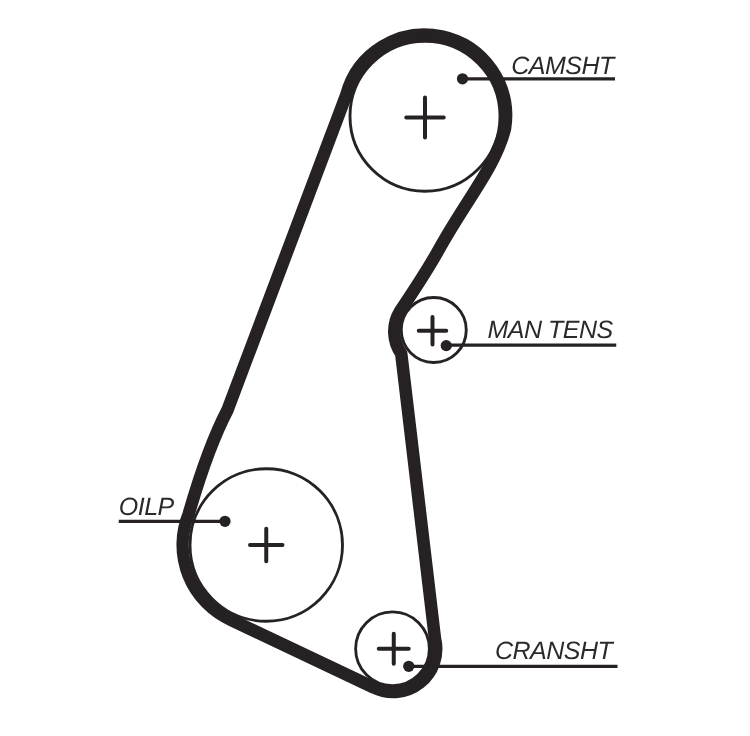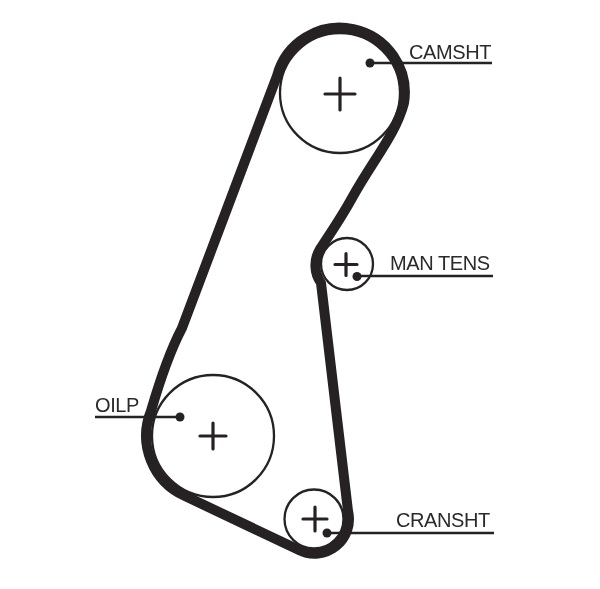--- a/index.html
+++ b/index.html
@@ -7,20 +7,21 @@
     padding: 0;
     background: #ffffff;
   }
   .stage {
     position: relative;
     width: 600px;
     height: 589px;
     background: #ffffff;
     overflow: hidden;
     font-family: "Liberation Sans", sans-serif;
+    font-style: italic;
   }
   svg text {
     font-family: "Liberation Sans", sans-serif;
     font-size: 20px;
     letter-spacing: -0.4px;
   }
 </style>
 </head>
 <body>
 

